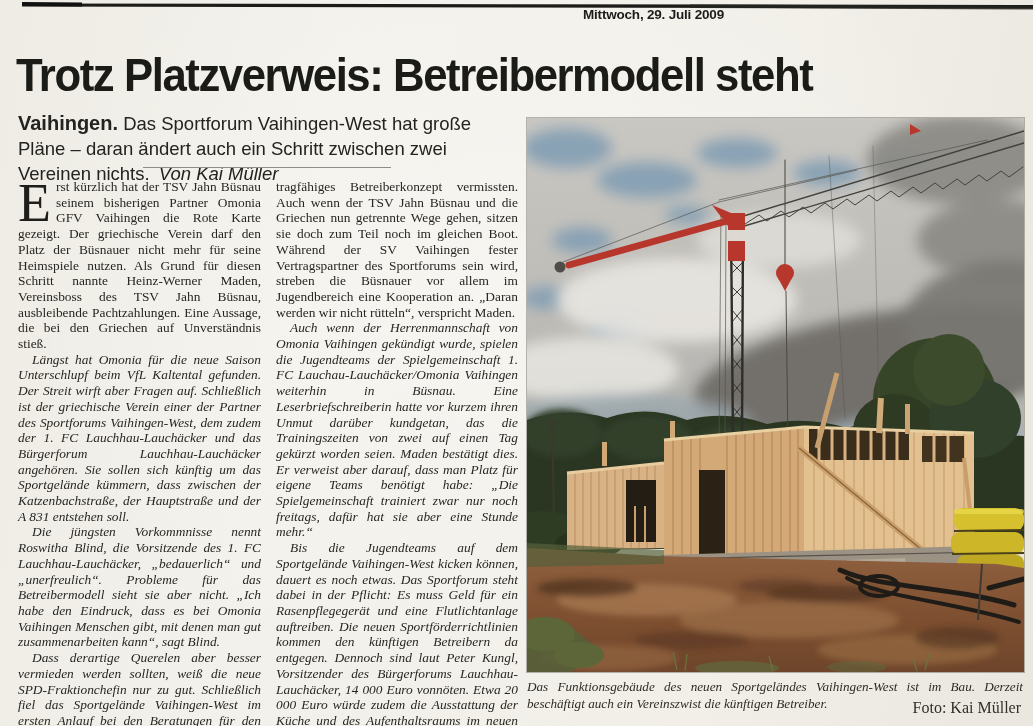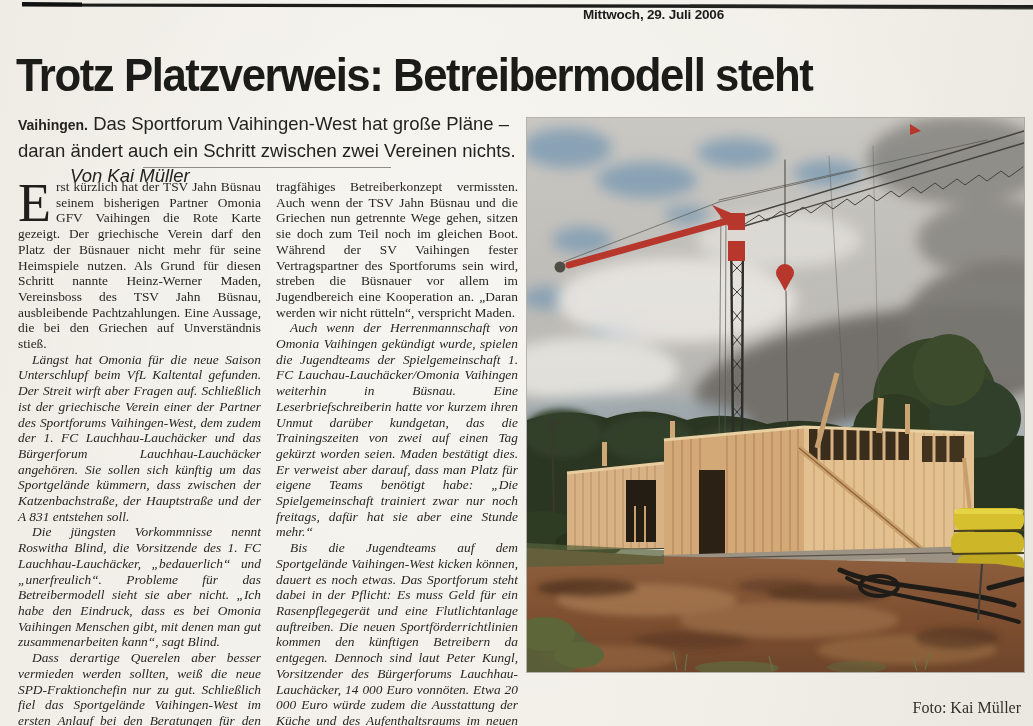--- a/index.html
+++ b/index.html
@@ -19,22 +19,22 @@
   .headline{
     position:absolute; left:16px; top:48px; width:1010px;
     font-family:"Liberation Sans",sans-serif; font-weight:bold;
     font-size:46px; letter-spacing:-1.5px; color:#1b1b18;
     transform:scaleX(.95); transform-origin:left top; white-space:nowrap;
   }
   .subhead{
     position:absolute; left:18px; top:111px; width:505px;
     font-family:"Liberation Sans",sans-serif; font-size:18.5px; line-height:25px; color:#23231f;
   }
-  .subhead .loc{font-weight:bold; font-size:14px;}
-  .subhead .byline{font-style:italic; padding-left:4px;margin-left:48px;}
+  .subhead .loc{font-weight:bold; font-size:20px;}
+  .subhead .byline{font-style:italic; padding-left:4px;}
   .subrule{position:absolute; left:143px; top:167px; width:248px; height:1px; background:#908d86;}
   .col{position:absolute; top:179px; width:243px; font-size:13.4px; line-height:15.7px;
        text-align:justify; color:#282622;}
   .col p{margin:0; hyphens:auto; -webkit-hyphens:auto;}
   .col p + p{text-indent:14px;font-style:italic;}
   .col1{left:18px;}
   .col2{left:276px; width:242px;}
   .dropcap{
     float:left; font-size:54px; line-height:44px; padding:2px 5px 0 0; color:#1f1e1b;
     font-family:"Liberation Serif",serif;
@@ -54,21 +54,21 @@
 <body>
 
 <div class="page">
 
   <svg class="scanline" viewBox="0 0 1033 16">
     <polygon points="22,3.5 1033,5 1033,8.5 22,6.5" fill="#1c1c19"></polygon>
     <polygon points="22,2 82,2.5 82,6.5 22,6" fill="#111"></polygon>
     <polygon points="690,4.5 1033,6 1033,9.5 690,8" fill="#24241f" opacity=".8"></polygon>
   </svg>
 
-  <div class="date">Mittwoch, 29. Juli 2006</div>
+  <div class="date">Mittwoch, 29. Juli 2009</div>
 
   <h1 class="headline" style="margin:0;">Trotz Platzverweis: Betreibermodell steht</h1>
 
   <div class="subhead">
     <span class="loc">Vaihingen.</span><span> Das Sportforum Vaihingen-West hat große Pläne – daran ändert auch ein Schritt zwischen zwei Vereinen nichts. </span><span class="byline">Von Kai Müller</span>
   </div>
   <div class="subrule"></div>
 
   <div class="col col1">
     <p lang="de"><span class="dropcap">E</span><span>rst kürzlich hat der TSV Jahn Büsnau seinem bisherigen Partner Omonia GFV Vaihingen die Rote Karte gezeigt. Der griechische Verein darf den Platz der Büsnauer nicht mehr für seine Heimspiele nutzen. Als Grund für diesen Schritt nannte Heinz-Werner Maden, Vereinsboss des TSV Jahn Büsnau, ausbleibende Pachtzahlungen. Eine Aussage, die bei den Griechen auf Unverständnis stieß.</span></p>
@@ -322,16 +322,17 @@
             <line x1="158" y1="553" x2="160" y2="536"></line>
           <line x1="246" y1="553" x2="242" y2="538"></line>
             <line x1="398" y1="552" x2="402" y2="536"></line>
           <line x1="390" y1="553" x2="386" y2="540"></line>
         </g>
       </g>
     </g>
   </svg>
 
   <div class="captionwrap">
+    <span>Das Funktionsgebäude des neuen Sportgeländes Vaihingen-West ist im Bau. Derzeit beschäftigt auch ein Vereinszwist die künftigen Betreiber.</span>
     <span class="credit">Foto: Kai Müller</span>
   </div>
 
 </div>
 
 </body></html>

